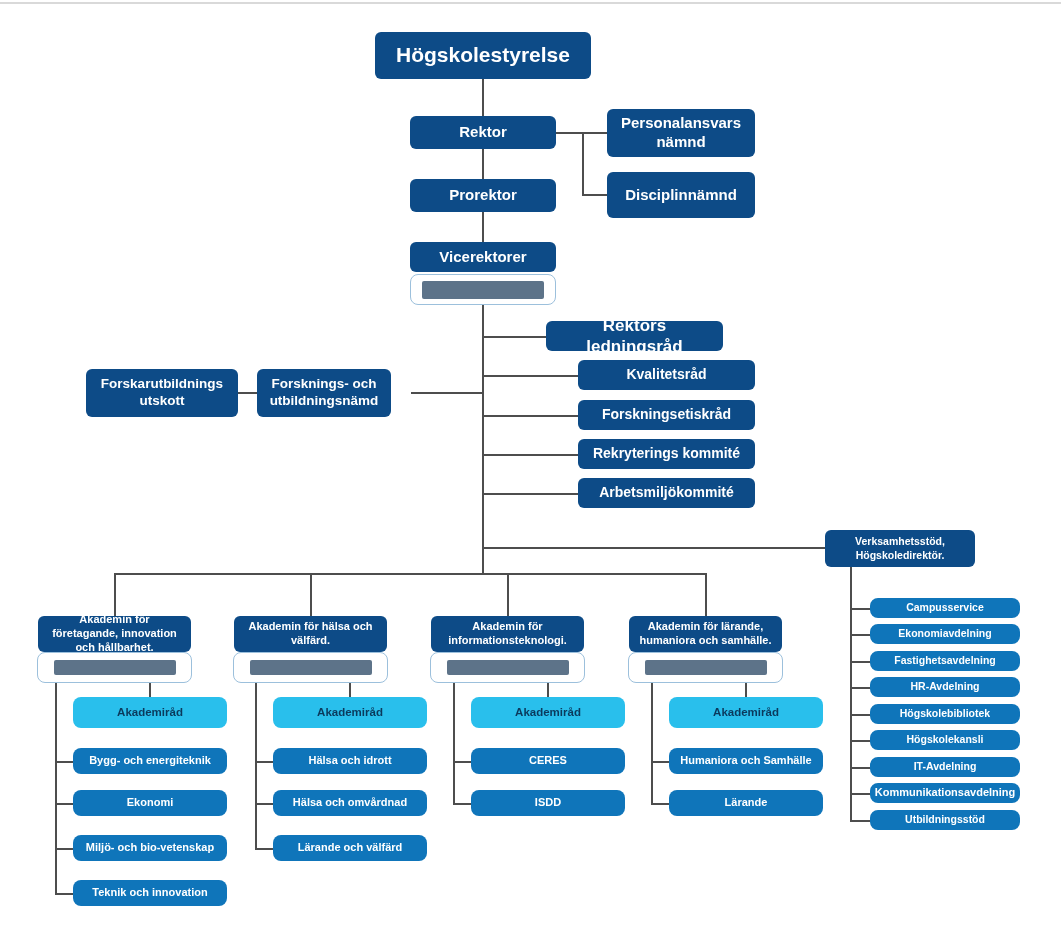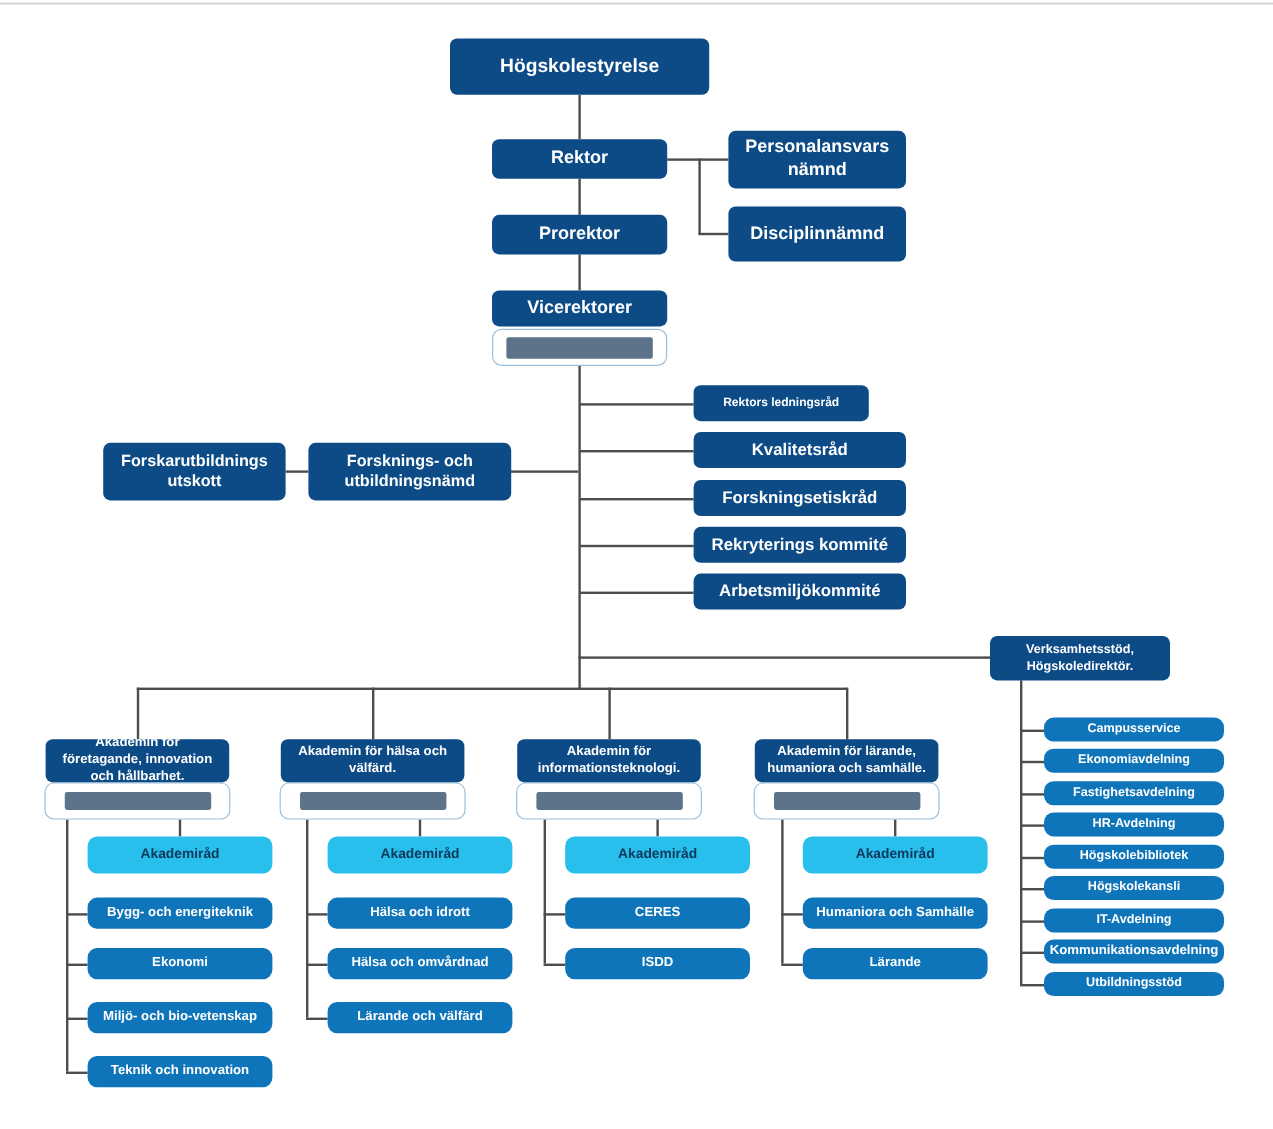--- a/index.html
+++ b/index.html
@@ -74,38 +74,38 @@
   <i class="ln" style="left:850px;top:608px;width:20px;height:1.6px"></i>
   <i class="ln" style="left:850px;top:634px;width:20px;height:1.6px"></i>
   <i class="ln" style="left:850px;top:661px;width:20px;height:1.6px"></i>
   <i class="ln" style="left:850px;top:687px;width:20px;height:1.6px"></i>
   <i class="ln" style="left:850px;top:714px;width:20px;height:1.6px"></i>
   <i class="ln" style="left:850px;top:740px;width:20px;height:1.6px"></i>
   <i class="ln" style="left:850px;top:767px;width:20px;height:1.6px"></i>
   <i class="ln" style="left:850px;top:793px;width:20px;height:1.6px"></i>
   <i class="ln" style="left:850px;top:820px;width:20px;height:1.6px"></i>
 
-  <div class="box navy" style="left:375px;top:32px;width:216px;height:47px;font-size:16px">Högskolestyrelse</div>
+  <div class="box navy" style="left:375px;top:32px;width:216px;height:47px;font-size:21px">Högskolestyrelse</div>
   <div class="box navy" style="left:410px;top:116px;width:146px;height:33px;font-size:15px">Rektor</div>
   <div class="box navy" style="left:607px;top:109px;width:148px;height:48px;font-size:15px">Personalansvars nämnd</div>
   <div class="box navy" style="left:607px;top:172px;width:148px;height:46px;font-size:15px">Disciplinnämnd</div>
   <div class="box navy" style="left:410px;top:179px;width:146px;height:33px;font-size:15px">Prorektor</div>
   <div class="box navy" style="left:410px;top:242px;width:146px;height:30px;font-size:15px">Vicerektorer</div>
   <div class="box ph" style="left:410px;top:274px;width:146px;height:31px">
     <div class="bar" style="width:122px;height:18px"></div>
   </div>
 
-  <div class="box navy" style="left:578px;top:321px;width:146px;height:30px;font-size:10px">Rektors ledningsråd</div>
+  <div class="box navy" style="left:546px;top:321px;width:177px;height:30px;font-size:17px">Rektors ledningsråd</div>
   <div class="box navy" style="left:578px;top:360px;width:177px;height:30px;font-size:14px">Kvalitetsråd</div>
   <div class="box navy" style="left:578px;top:400px;width:177px;height:30px;font-size:14px">Forskningsetiskråd</div>
   <div class="box navy" style="left:578px;top:439px;width:177px;height:30px;font-size:14px">Rekryterings kommité</div>
   <div class="box navy" style="left:578px;top:478px;width:177px;height:30px;font-size:14px">Arbetsmiljökommité</div>
 
   <div class="box navy" style="left:86px;top:369px;width:152px;height:48px;font-size:13.5px">Forskarutbildnings utskott</div>
-  <div class="box navy" style="left:257px;top:369px;width:169px;height:48px;font-size:13.5px">Forsknings- och utbildningsnämd</div>
+  <div class="box navy" style="left:257px;top:369px;width:134px;height:48px;font-size:13.5px">Forsknings- och utbildningsnämd</div>
 
   <div class="box navy" style="left:825px;top:530px;width:150px;height:37px;font-size:10.5px">Verksamhetsstöd, Högskoledirektör.</div>
   <div class="box blue" style="left:870px;top:598px;width:150px;height:20px;font-size:10.5px">Campusservice</div>
   <div class="box blue" style="left:870px;top:624px;width:150px;height:20px;font-size:10.5px">Ekonomiavdelning</div>
   <div class="box blue" style="left:870px;top:651px;width:150px;height:20px;font-size:10.5px">Fastighetsavdelning</div>
   <div class="box blue" style="left:870px;top:677px;width:150px;height:20px;font-size:10.5px">HR-Avdelning</div>
   <div class="box blue" style="left:870px;top:704px;width:150px;height:20px;font-size:10.5px">Högskolebibliotek</div>
   <div class="box blue" style="left:870px;top:730px;width:150px;height:20px;font-size:10.5px">Högskolekansli</div>
   <div class="box blue" style="left:870px;top:757px;width:150px;height:20px;font-size:10.5px">IT-Avdelning</div>
   <div class="box blue" style="left:870px;top:783px;width:150px;height:20px;font-size:11px">Kommunikationsavdelning</div>

